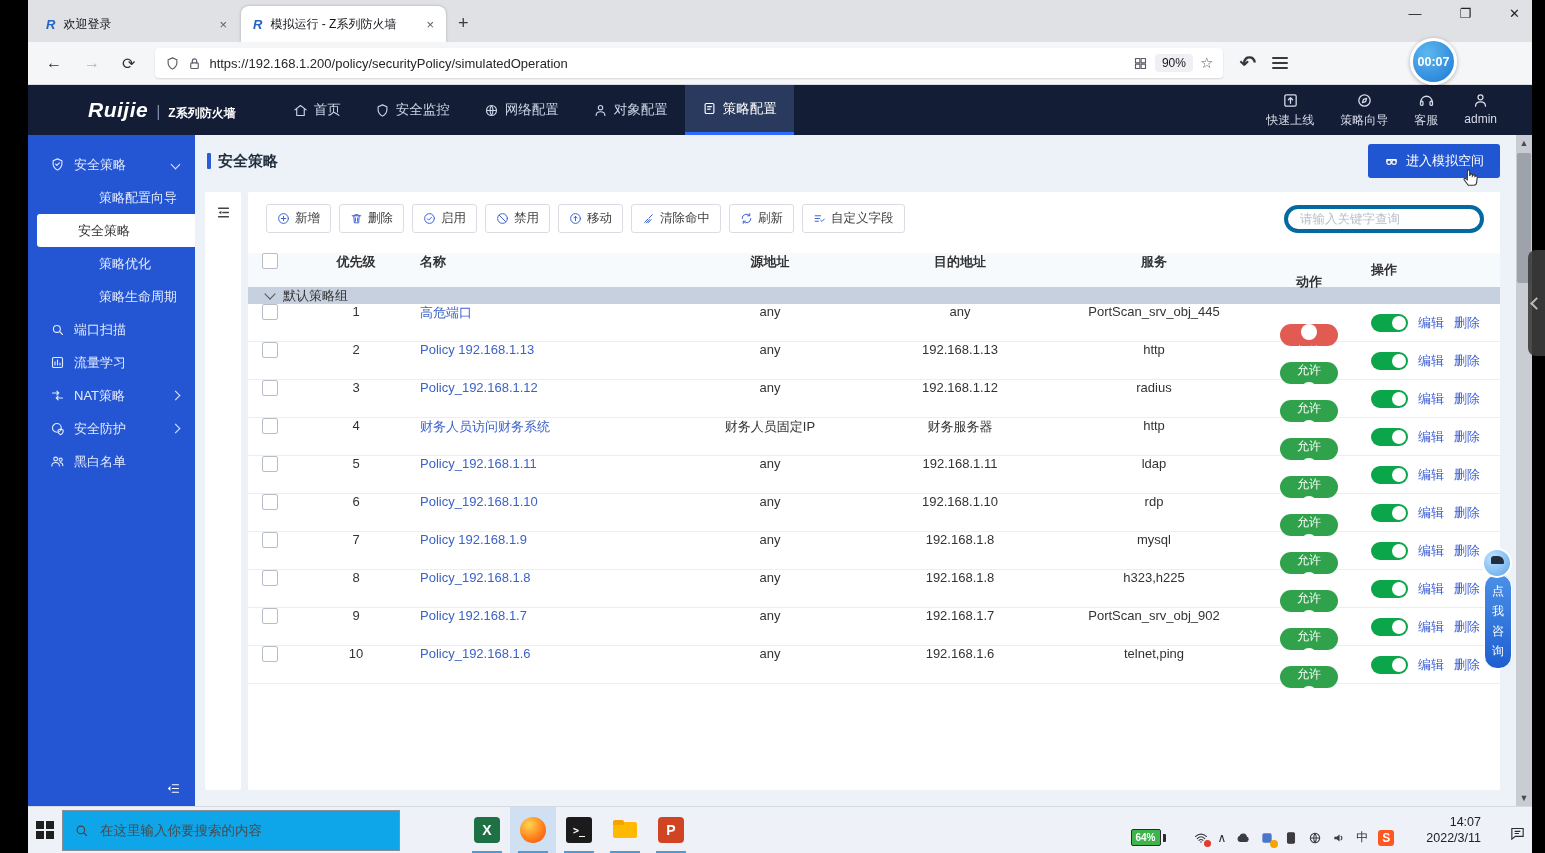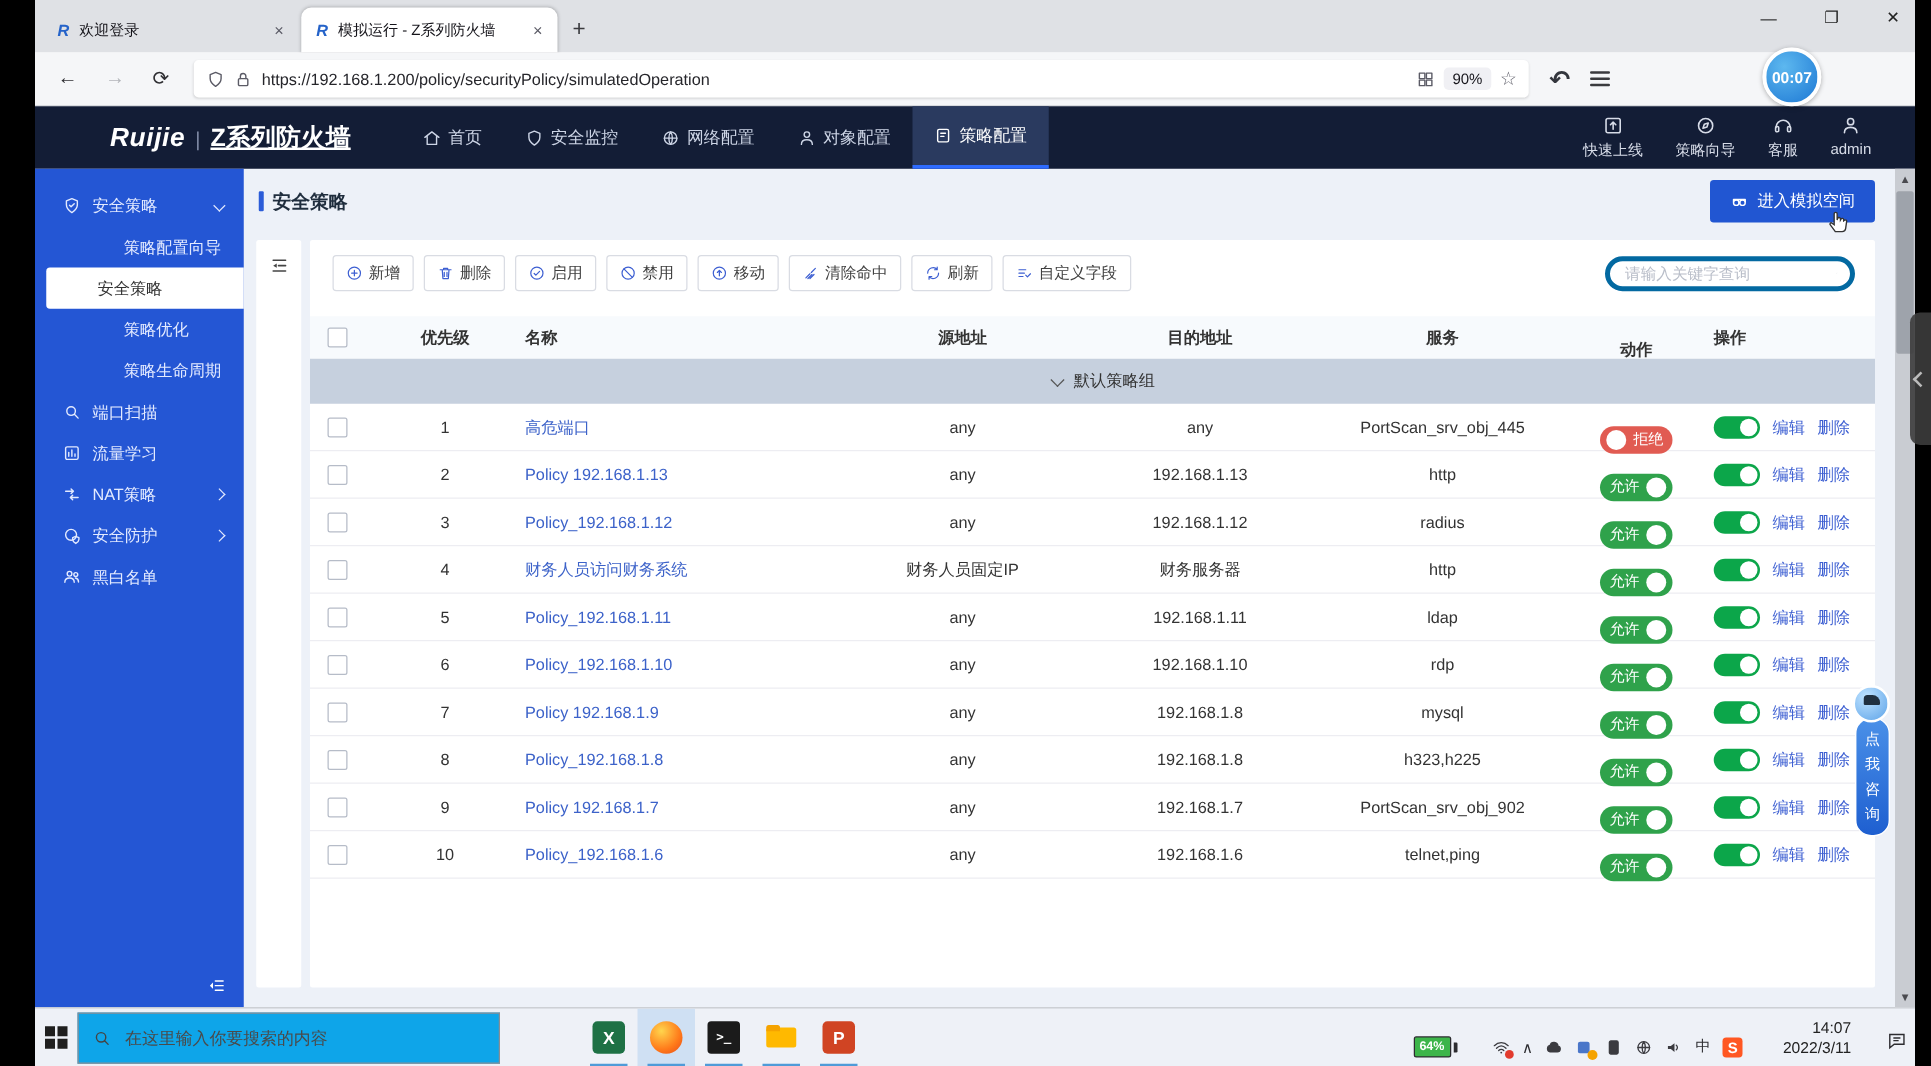--- a/index.html
+++ b/index.html
@@ -35,21 +35,21 @@
      background:radial-gradient(circle at 35% 30%,#5db8ef,#1d78d4);border:3px solid #fff;
      box-sizing:border-box;display:flex;align-items:center;justify-content:center;color:#fff;
      font-size:12.5px;font-weight:bold;z-index:30;box-shadow:0 1px 4px rgba(0,0,0,.3);}
 
   
   .app{position:absolute;left:0;top:85px;right:0;bottom:0;background:#edf1f8;}
   .appnav{height:50px;background:#131d36;display:flex;align-items:center;color:#cdd5e6;}
   .brand{display:flex;align-items:baseline;gap:8px;margin:0 40px 0 60px;color:#fff;}
   .brand .b1{font-size:21px;font-weight:bold;font-style:italic;letter-spacing:.5px;}
   .brand .sep{color:#7f8aa5;font-size:16px;}
-  .brand .b2{font-size:20px;font-weight:bold;text-decoration:underline;}
+  .brand .b2{font-size:12px;font-weight:bold;}
   .nav-items{display:flex;height:50px;}
   .nav-item{display:flex;align-items:center;gap:6px;padding:0 17px;font-size:13.5px;height:50px;box-sizing:border-box;}
   .nav-item.active{background:#2a3a5f;border-bottom:3px solid #2e6bff;color:#fff;}
   .nav-right{margin-left:auto;display:flex;gap:8px;margin-right:26px;}
   .nav-vert{display:flex;flex-direction:column;align-items:center;gap:3px;font-size:12px;padding:0 9px;color:#d7dce8;}
   .s-icon{width:15px;height:15px;stroke:currentColor;fill:none;stroke-width:1.8;stroke-linecap:round;stroke-linejoin:round;}
   .s-icon.big{width:17px;height:17px;}
 
   .app-body{position:absolute;top:50px;left:0;right:0;bottom:0;display:flex;}
   .sidebar{width:167px;background:#2456d4;color:#e3eaff;flex:0 0 167px;position:relative;font-size:13px;}
@@ -75,37 +75,37 @@
   .tbtn{height:27px;border:1px solid #d9dce3;border-radius:3px;background:#fff;display:flex;align-items:center;
      gap:5px;padding:0 10px;font-size:12.5px;color:#404040;}
   .tbtn .s-icon{width:13px;height:13px;color:#3d5fd2;}
   .searchbox{margin-left:auto;width:200px;height:28px;border:4px solid #0369a1;border-radius:14px;
      display:flex;align-items:center;padding:0 10px;gap:6px;box-sizing:border-box;}
   .searchbox input{border:0;outline:0;flex:1;font-size:12.5px;color:#333;font-family:inherit;background:transparent;}
   .searchbox input::placeholder{color:#b9bec9;}
   .searchbox .s-icon{width:13px;height:13px;color:#b0b5bf;}
 
   .tbl{margin-top:10px;}
-  .trow{display:flex;align-items:center;}
+  .trow{display:flex;}
   .thead{height:34px;font-weight:bold;font-size:13px;color:#333;background:#f7fafd;}
   .c-check{flex:0 0 44px;display:flex;justify-content:center;}
   .c-pri{flex:0 0 128px;text-align:center;}
   .c-name{flex:0 0 255px;text-align:left;}
   .c-src{flex:0 0 190px;text-align:center;}
   .c-dst{flex:0 0 190px;text-align:center;}
   .c-srv{flex:0 0 198px;text-align:center;}
   .c-act{flex:0 0 112px;display:flex;justify-content:center;margin-top:20px;}
   .c-ops{flex:1;display:flex;align-items:center;gap:10px;padding-left:6px;}
   .cb{width:14px;height:14px;border:1.5px solid #b6bcc8;border-radius:2px;background:#fff;}
-  .grouprow{height:36px;background:#c6d0de;display:flex;align-items:center;gap:9px;padding-left:18px;font-size:13px;color:#333;justify-content:center;}
+  .grouprow{height:17px;background:#c6d0de;display:flex;align-items:center;gap:9px;padding-left:18px;font-size:13px;color:#333;}
   .grouprow .gchev{width:7px;height:7px;border-right:1.5px solid #555;border-bottom:1.5px solid #555;transform:rotate(45deg);margin-top:-3px;}
   .drow{height:37px;border-bottom:1px solid #ededf2;font-size:13px;color:#333;}
   .drow .c-name{color:#3c62c9;}
   .pill{width:58px;height:22px;border-radius:11px;display:flex;align-items:center;color:#fff;
-     font-size:12px;padding:0 5px;box-sizing:border-box;gap:3px;}
+     font-size:12px;padding:0 5px;box-sizing:border-box;gap:3px;flex-direction:column;}
   .pill .plabel{flex:1;text-align:center;}
   .pill .knob{width:16px;height:16px;border-radius:50%;background:#fff;flex:0 0 16px;}
   .pill.allow{background:#2fa24b;}
   .pill.deny{background:#e15b52;}
   .pill.deny .knob{order:-1;}
   .tg{width:37px;height:18px;border-radius:9px;background:#0ca64a;position:relative;}
   .tg::after{content:"";position:absolute;right:2px;top:2px;width:14px;height:14px;border-radius:50%;background:#fff;}
   .oplink{color:#3d5fd2;}
 
   .pg-scroll{width:16px;flex:0 0 16px;background:#c9ccd2;position:relative;}

